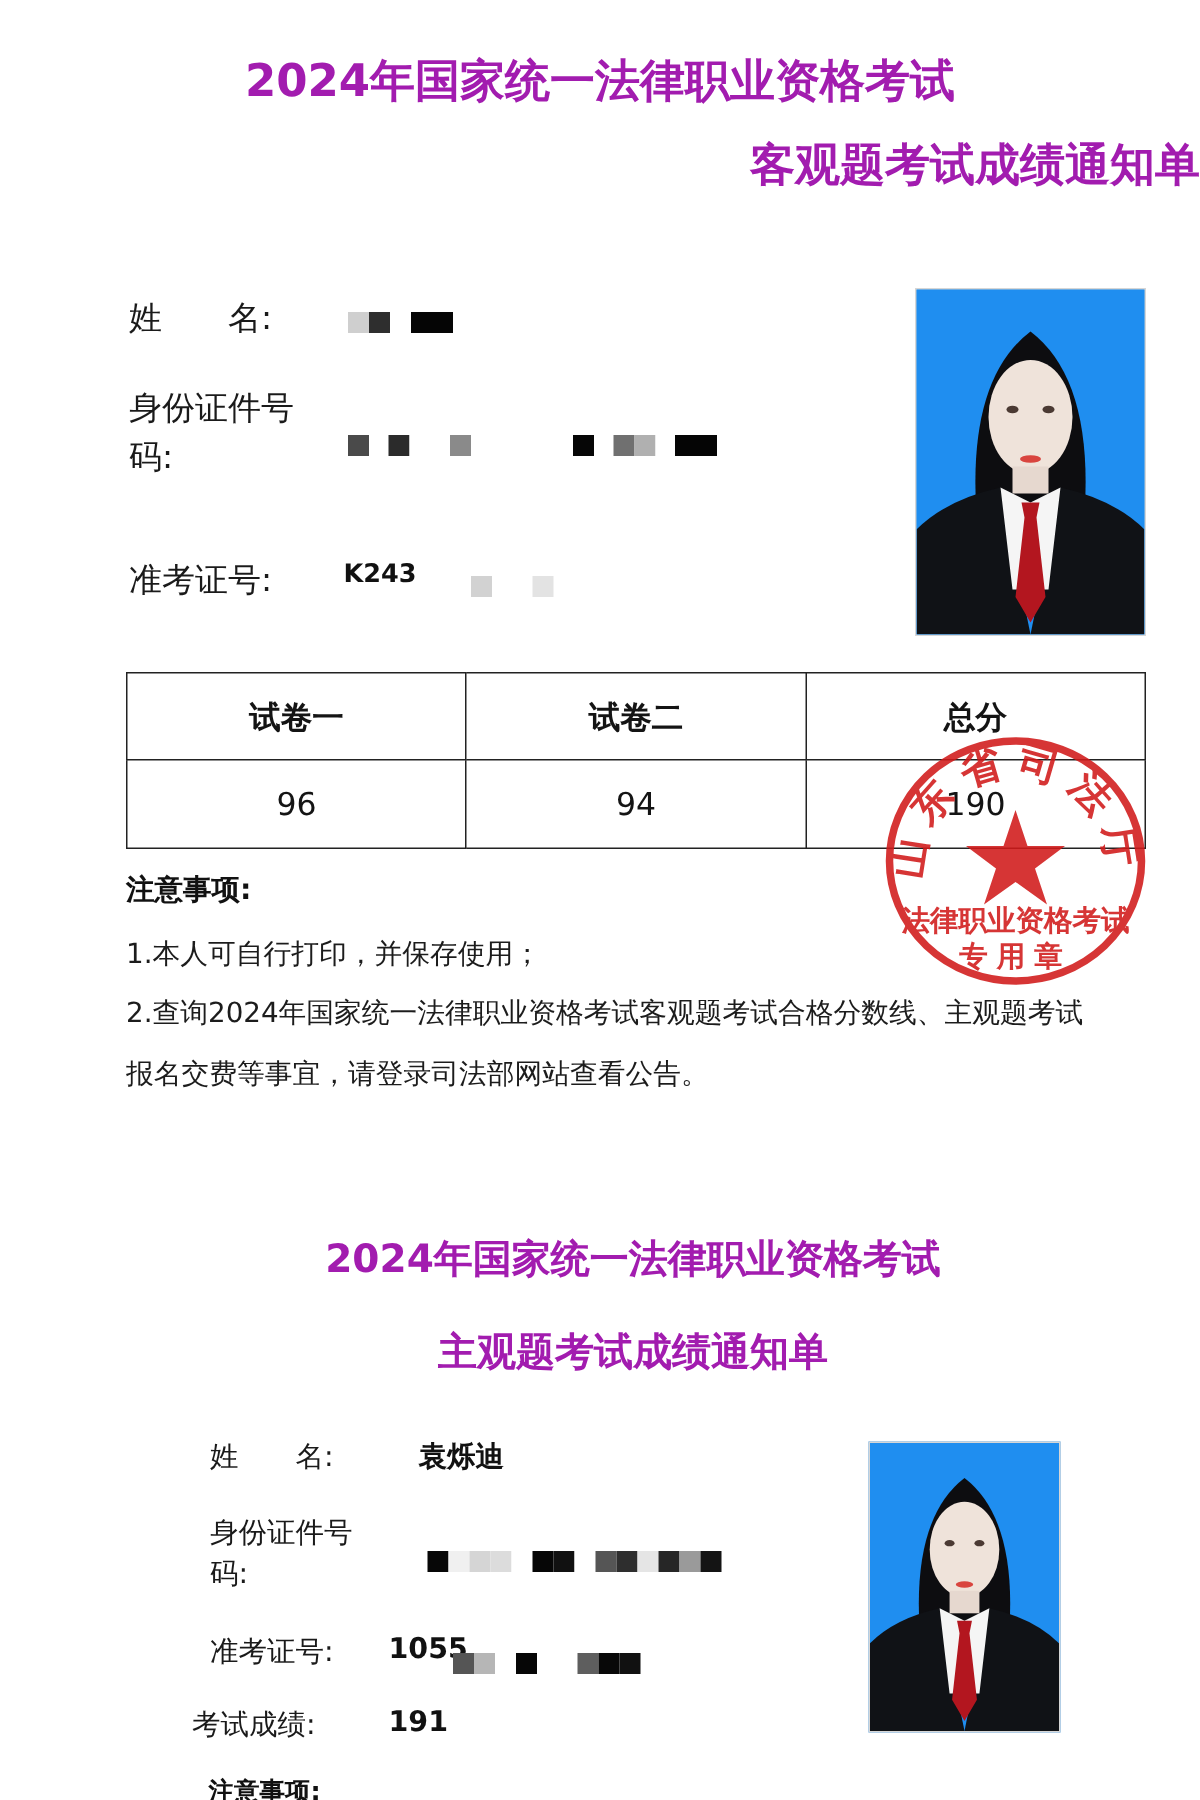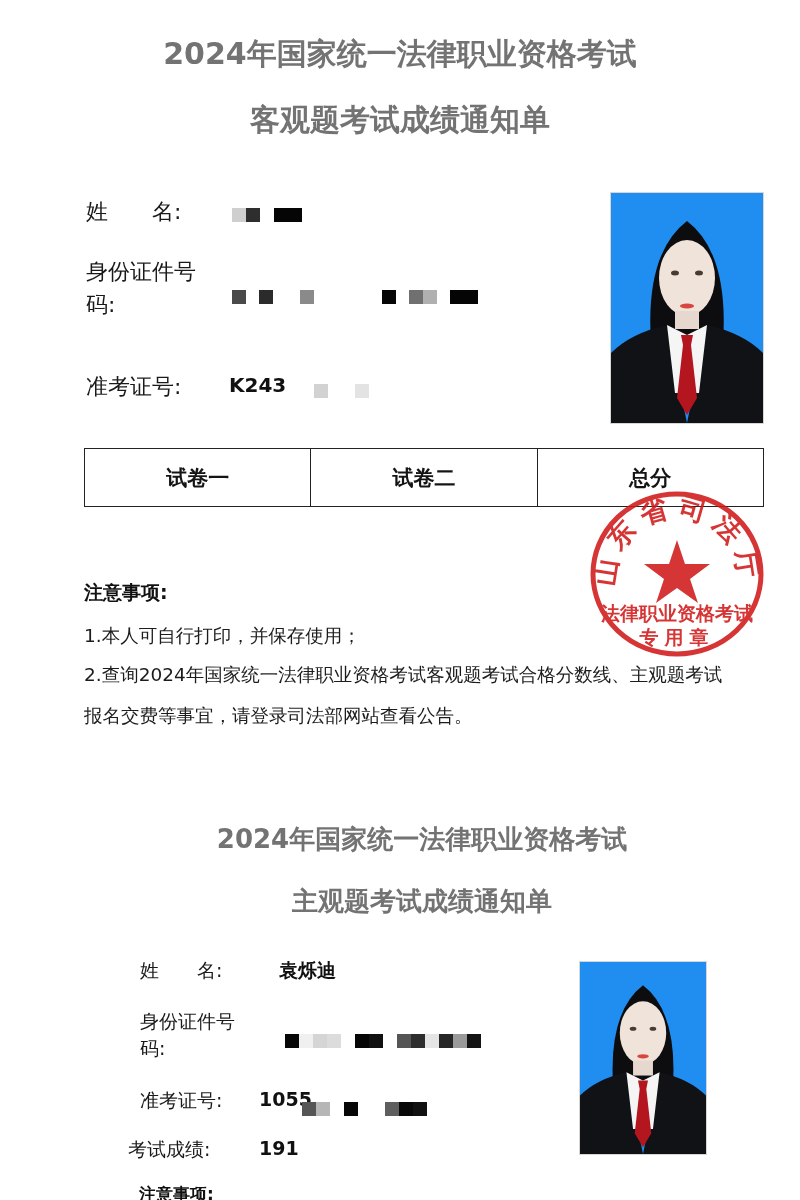--- a/index.html
+++ b/index.html
@@ -4,30 +4,30 @@
 <style>
   html, body { margin: 0; padding: 0; }
   body {
     width: 800px; height: 1200px; overflow: hidden;
     background: #ffffff; position: relative;
     font-family: "DejaVu Sans", "Liberation Sans", sans-serif;
     color: #111;
   }
   .title {
     position: absolute; left: 0; width: 800px; text-align: center;
-    font-weight: bold; color: #737373; white-space: nowrap;
+    font-weight: bold; color: #a21caf; white-space: nowrap;
   }
   .t1a { top: 34px; font-size: 30px; }
-  .t1b { top: 100px; font-size: 30px; }
+  .t1b { top: 90px; font-size: 30px; text-align: right; }
   .t2a { top: 822px; font-size: 26px; left: 22px; }
   .t2b { top: 884px; font-size: 26px; left: 22px; }
 
   .label { position: absolute; font-size: 22px; color: #1a1a1a; white-space: nowrap; }
   .label2 { position: absolute; font-size: 19px; color: #1a1a1a; white-space: nowrap; }
-  .value { position: absolute; font-size: 20px; color: #111; font-weight: bold; white-space: nowrap; }
+  .value { position: absolute; font-size: 17px; color: #111; font-weight: bold; white-space: nowrap; }
   .value2 { position: absolute; font-size: 19px; color: #111; font-weight: bold; white-space: nowrap; }
 
   .mosaic { position: absolute; display: flex; height: 14px; }
   .mosaic span { display: block; width: 14px; height: 14px; }
 
   
   .photo { position: absolute; background: #1f8ef0; overflow: hidden; border: 1px solid #d6d6d6; }
   .photo svg { display: block; width: 100%; height: 100%; }
 
   
@@ -101,20 +101,25 @@
   </svg>
 </div>
 
 <table class="scores">
   <tbody>
       <tr class="head">
     <td>试卷一</td>
     <td>试卷二</td>
     <td>总分</td>
   </tr>
+  <tr>
+    <td>96</td>
+    <td>94</td>
+    <td>190</td>
+  </tr>
 </tbody>
   </table>
 
 <div class="notes-title" style="left:84px; top:580px;">注意事项:</div>
 <div class="note" style="left:84px; top:623px;">1.本人可自行打印，并保存使用；</div>
 <div class="note" style="left:84px; top:662px;">2.查询2024年国家统一法律职业资格考试客观题考试合格分数线、主观题考试</div>
 <div class="note" style="left:84px; top:703px;">报名交费等事宜，请登录司法部网站查看公告。</div>
 
 <svg class="seal" viewBox="0 0 178 170">
   <defs>

